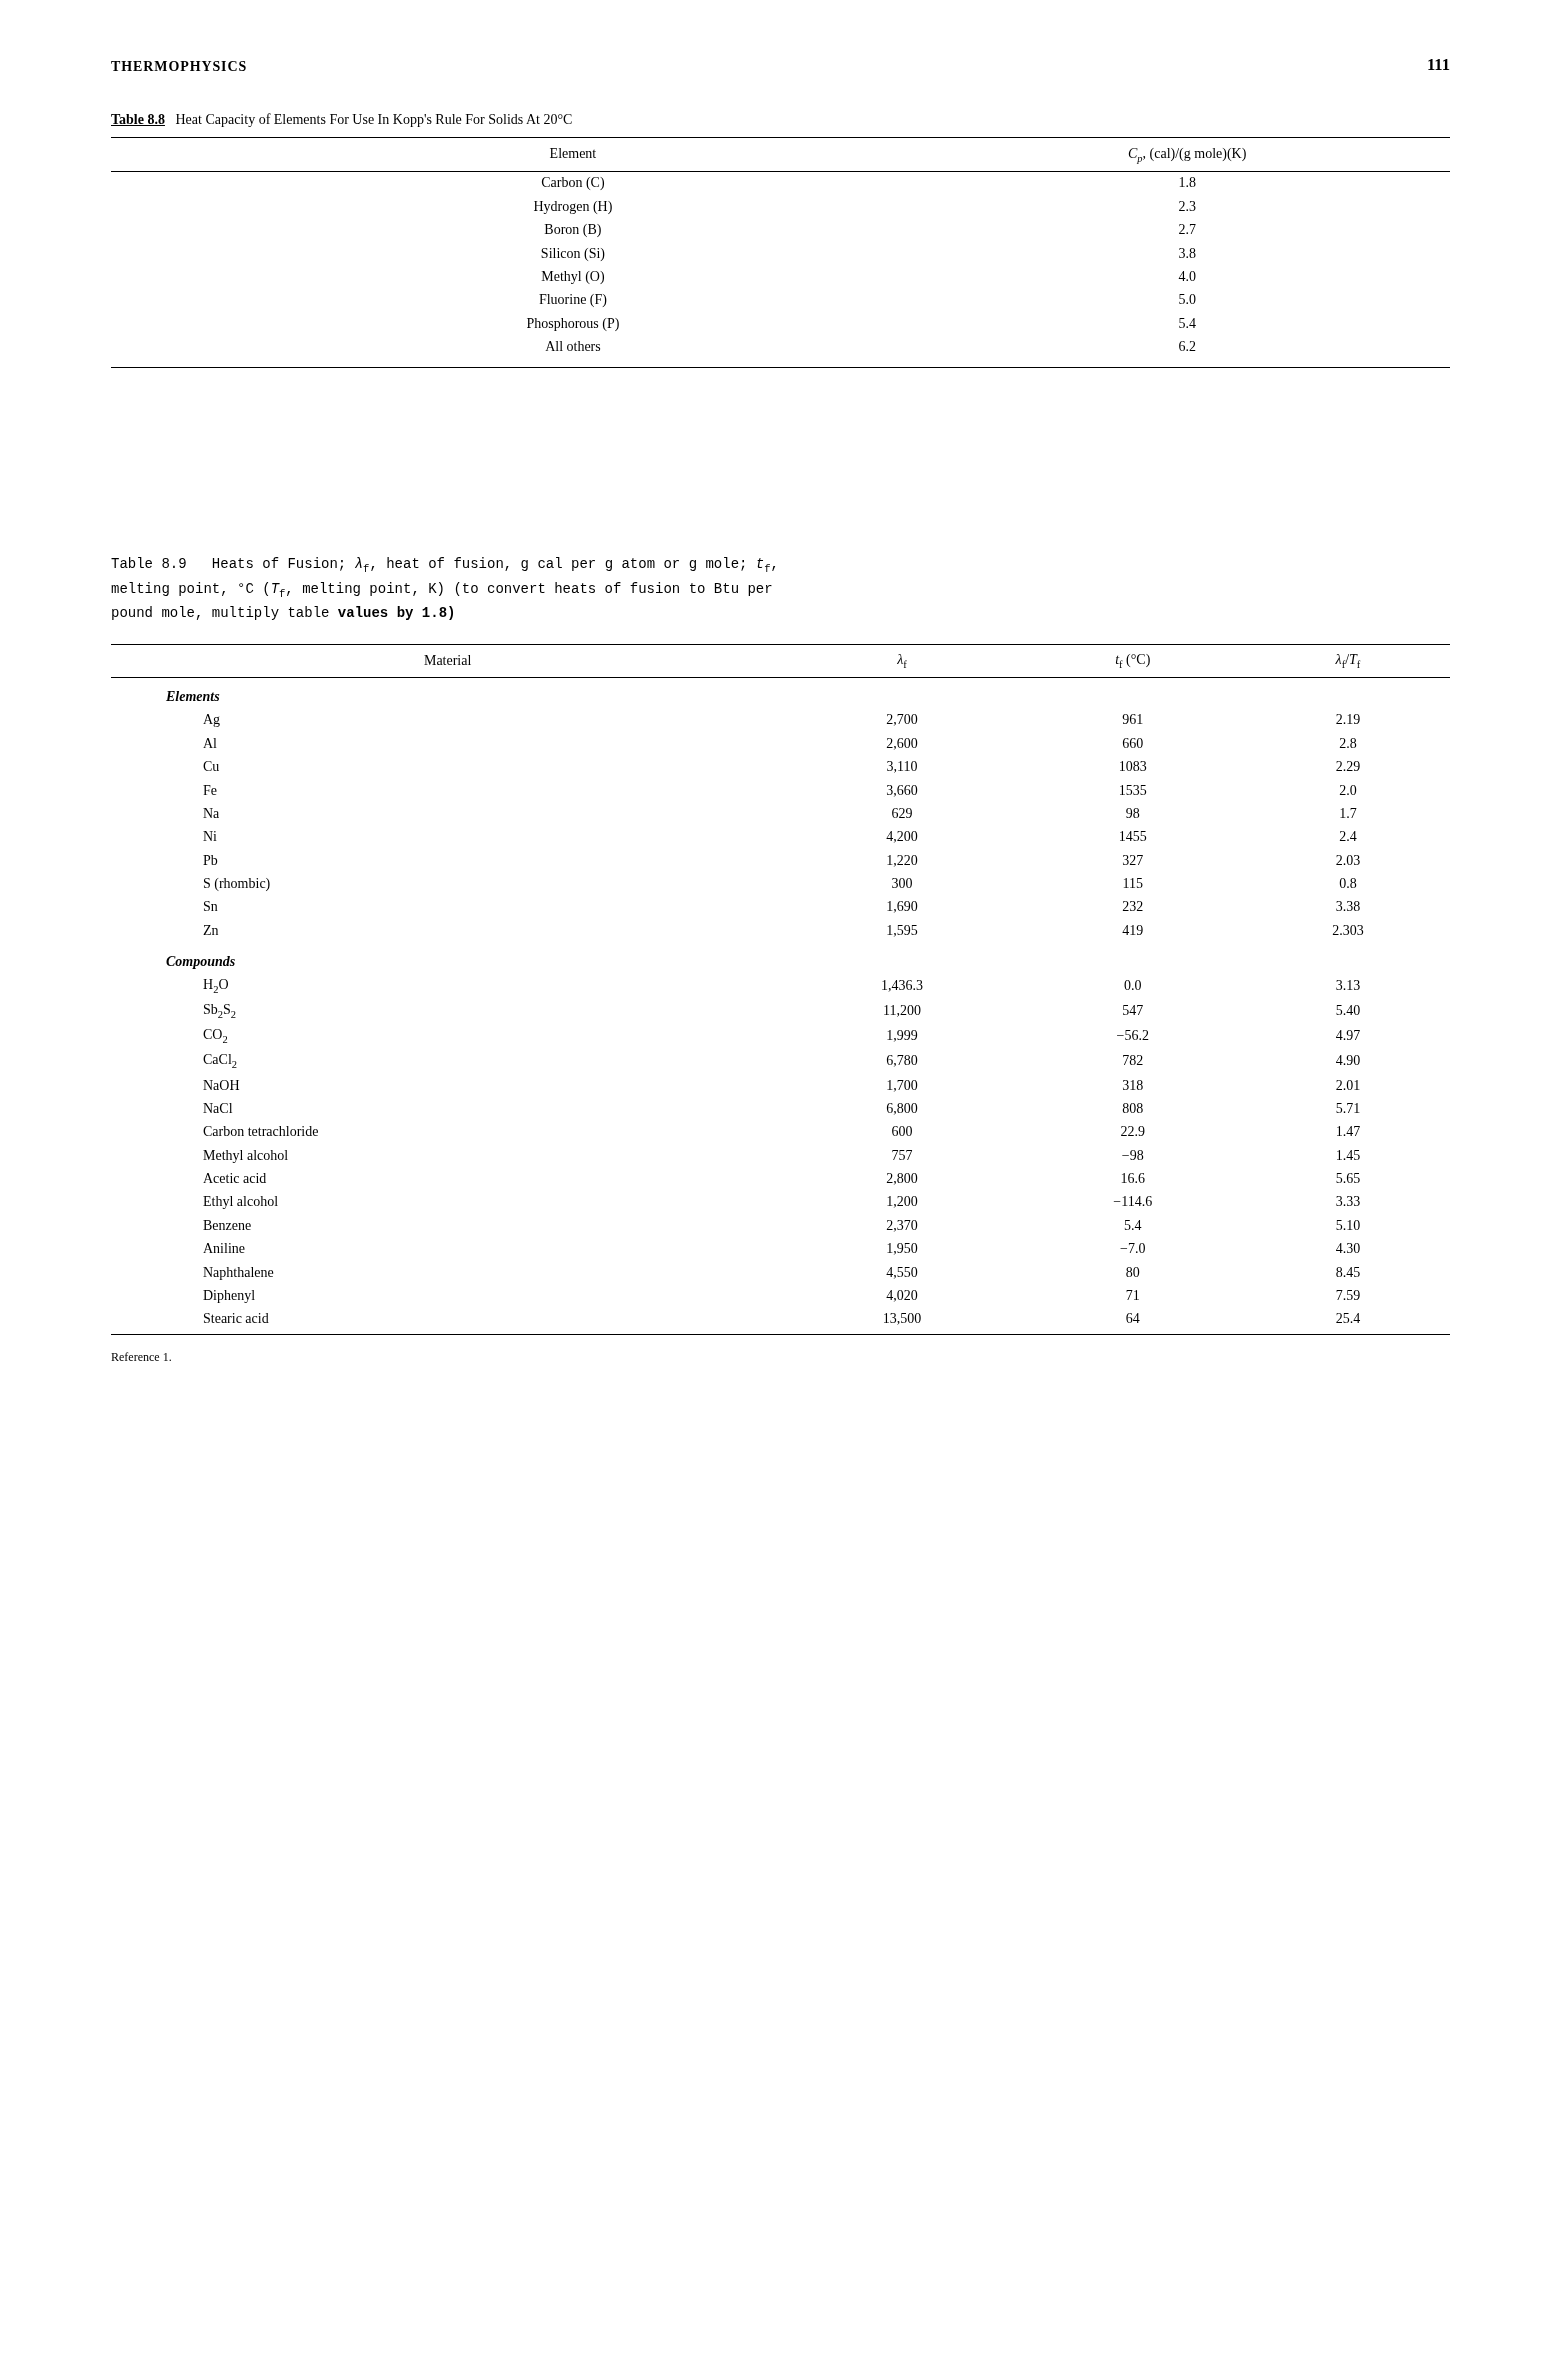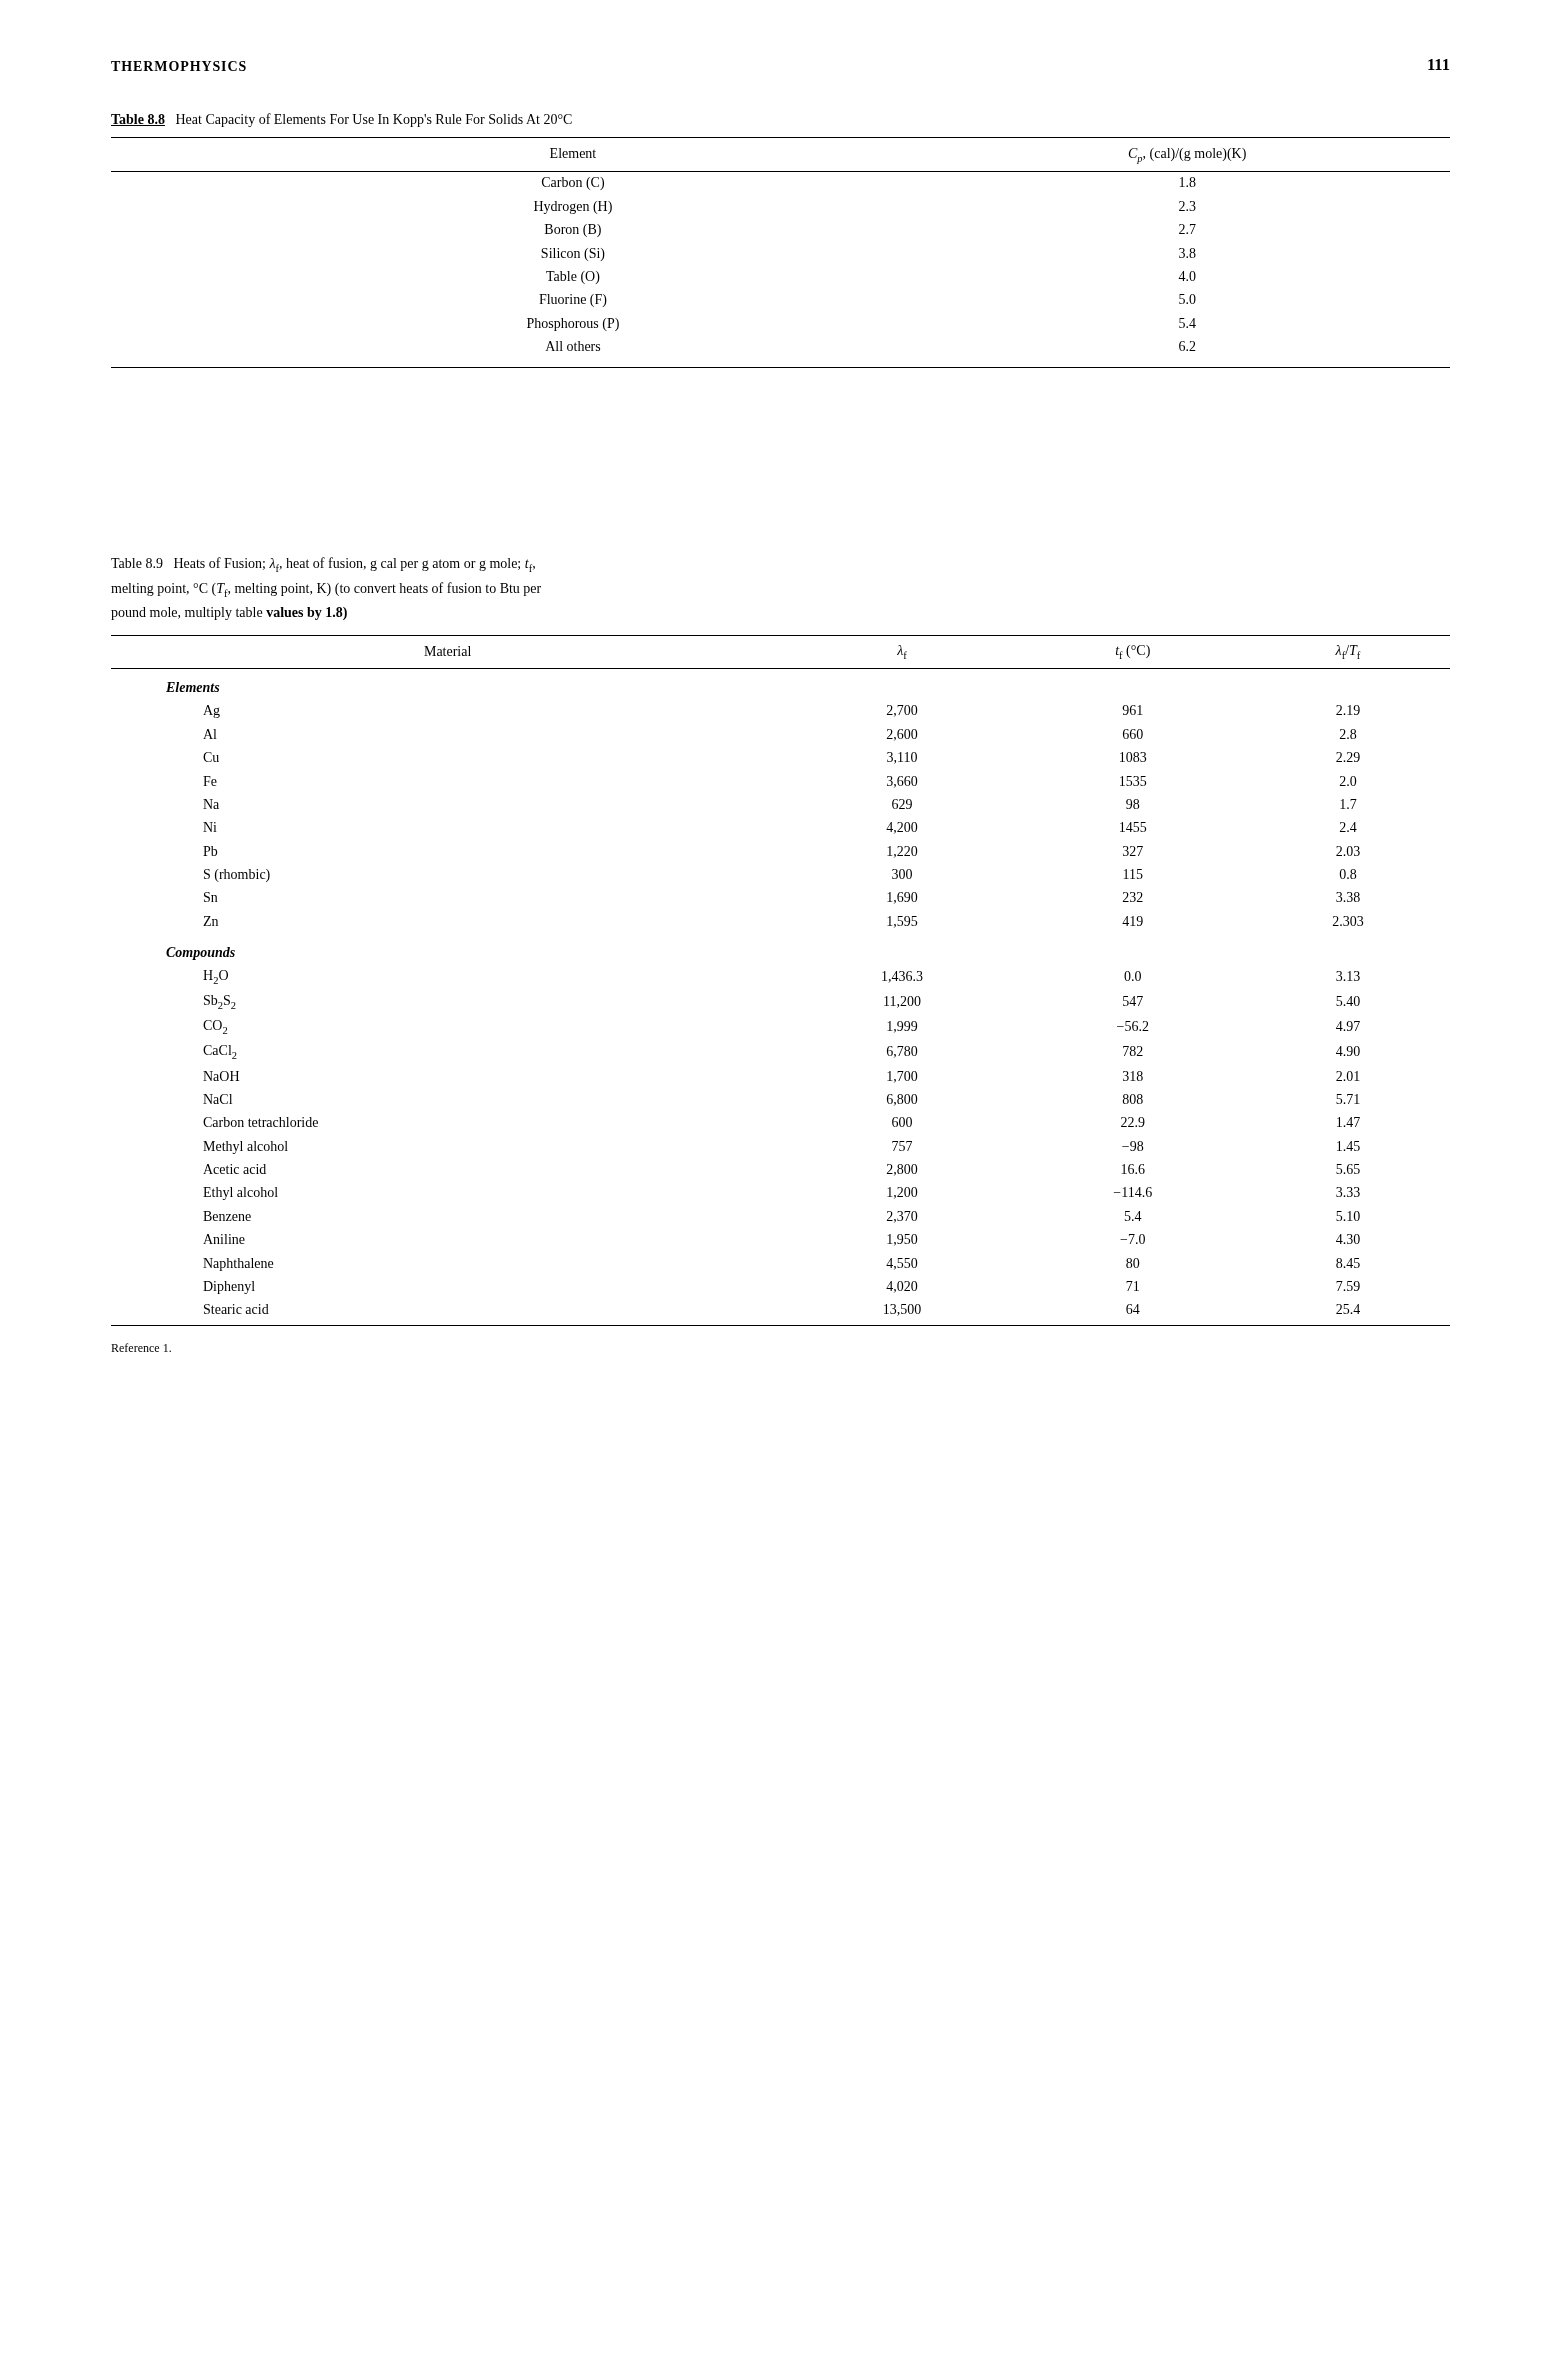--- a/index.html
+++ b/index.html
@@ -90,22 +90,23 @@
     }
 
     
     .spacer {
       height: 185px;
     }
 
     
     .table-89-caption {
       font-size: 14px;
-      margin-bottom: 10px;
+      margin-bottom: 19px;
       line-height: 1.6;
+      font-family: Liberation Mono, monospace;
     }
 
     .table-89 thead tr th {
       border-top: 1.8px solid #000;
       border-bottom: 0.9px solid #000;
       padding: 7.4px 18.5px;
       font-weight: normal;
       font-size: 14px;
       text-align: center;
     }
@@ -177,21 +178,21 @@
   </tr>
       <tr>
     <td class="col-element">Boron (B)</td>
     <td class="col-cp">2.7</td>
   </tr>
       <tr>
     <td class="col-element">Silicon (Si)</td>
     <td class="col-cp">3.8</td>
   </tr>
       <tr>
-    <td class="col-element">Table (O)</td>
+    <td class="col-element">Methyl (O)</td>
     <td class="col-cp">4.0</td>
   </tr>
       <tr>
     <td class="col-element">Fluorine (F)</td>
     <td class="col-cp">5.0</td>
   </tr>
       <tr>
     <td class="col-element">Phosphorous (P)</td>
     <td class="col-cp">5.4</td>
   </tr>

